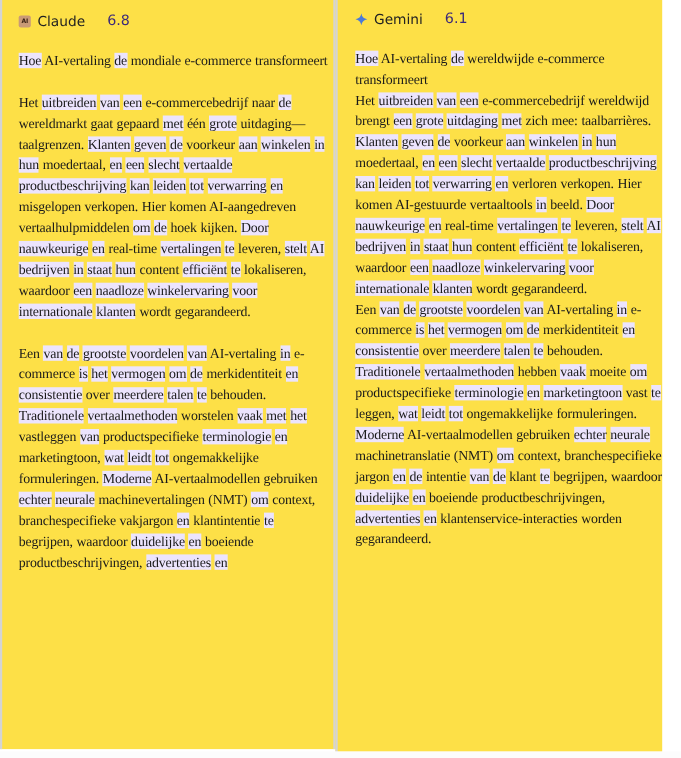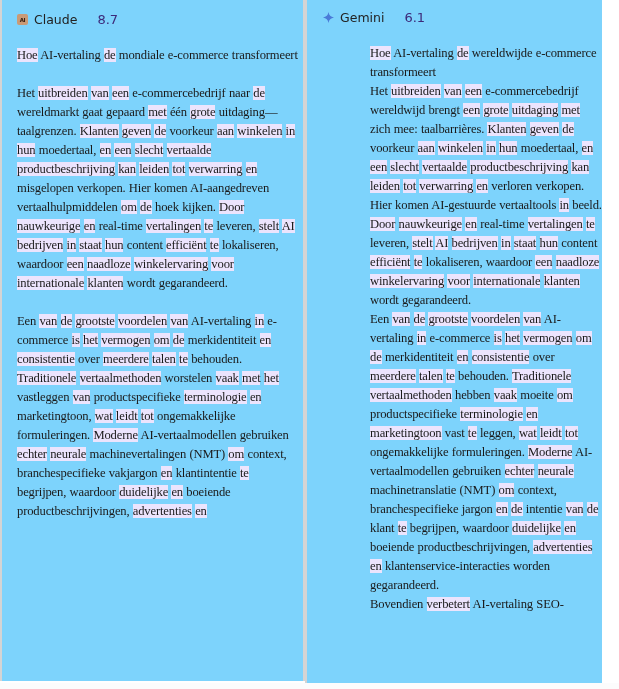--- a/index.html
+++ b/index.html
@@ -1,21 +1,21 @@
 <!DOCTYPE html>
 <html><head>
 <meta charset="utf-8">
 <style>
   html, body { margin: 0; padding: 0; }
   body {
     width: 619px; height: 689px; overflow: hidden; background: #ffffff;
     font-family: "DejaVu Sans", sans-serif; color: #1a1a1a; position: relative;
   }
   .panel {
-    position: absolute; top: 0; background: #7dd3fc;
+    position: absolute; top: 0; background: #fde047;
     border-left: 2px solid #d4d4d4; border-right: 2px solid #d4d4d4;
     box-sizing: border-box; overflow: hidden;
   }
   #panel-claude { left: 0; width: 305px; height: 681px; }
   #panel-gemini { left: 305px; width: 297px; height: 684px; border-right: none; }
   .hdr {
     position: absolute; display: flex; align-items: center; font-size: 12.5px; color: #222;
   }
   #panel-claude .hdr { left: 15px; top: 12px; }
   #panel-gemini .hdr { left: 16px; top: 10px; }
@@ -27,32 +27,32 @@
   .gemini-logo { width: 11px; height: 11px; }
   .hdr .score { margin-left: 20px; color: #3c2a7a; font-size: 13px; }
   .body {
     position: absolute; font-size: 12.6px; line-height: 19px; letter-spacing: -0.15px;
     white-space: normal; word-spacing: 0.3px;
   }
   #panel-claude .body { left: 15px; top: 46px; width: 282px; }
   #panel-gemini .body { left: 16px; top: 44px; width: 280px; }
   .para { margin: 0; font-family: Liberation Serif, serif; }
   #panel-claude .para { margin-bottom: 19px; }
-  #panel-gemini .para { margin-bottom: 0; margin-left: 47px; }
+  #panel-gemini .para { margin-bottom: 0; }
   .hl { background: #ece4fd; }
   .bottom-strip { position: absolute; left: 0; right: 0; bottom: 0; height: 6px; background: #fcfcfc; }
 </style>
 </head>
 <body>
 
 <div class="panel" id="panel-claude">
   <div class="hdr">
     <span class="logo claude-logo">AI</span>
     <span>Claude</span>
-    <span class="score">8.7</span>
+    <span class="score">6.8</span>
   </div>
   <div class="body">
       <p class="para"><span class="hl">Hoe</span> <span>AI-vertaling</span> <span class="hl">de</span> <span>mondiale</span> <span>e-commerce</span> <span>transformeert</span></p>
       <p class="para"><span>Het</span> <span class="hl">uitbreiden</span> <span class="hl">van</span> <span class="hl">een</span> <span>e-commercebedrijf</span> <span>naar</span> <span class="hl">de</span> <span>wereldmarkt</span> <span>gaat</span> <span>gepaard</span> <span class="hl">met</span> <span>één</span> <span class="hl">grote</span> <span>uitdaging—taalgrenzen.</span> <span class="hl">Klanten</span> <span class="hl">geven</span> <span class="hl">de</span> <span>voorkeur</span> <span class="hl">aan</span> <span class="hl">winkelen</span> <span class="hl">in</span> <span class="hl">hun</span> <span>moedertaal,</span> <span class="hl">en</span> <span class="hl">een</span> <span class="hl">slecht</span> <span class="hl">vertaalde</span> <span class="hl">productbeschrijving</span> <span class="hl">kan</span> <span class="hl">leiden</span> <span class="hl">tot</span> <span class="hl">verwarring</span> <span class="hl">en</span> <span>misgelopen</span> <span>verkopen.</span> <span>Hier</span> <span>komen</span> <span>AI-aangedreven</span> <span>vertaalhulpmiddelen</span> <span class="hl">om</span> <span class="hl">de</span> <span>hoek</span> <span>kijken.</span> <span class="hl">Door</span> <span class="hl">nauwkeurige</span> <span class="hl">en</span> <span>real-time</span> <span class="hl">vertalingen</span> <span class="hl">te</span> <span>leveren,</span> <span class="hl">stelt</span> <span class="hl">AI</span> <span class="hl">bedrijven</span> <span class="hl">in</span> <span class="hl">staat</span> <span class="hl">hun</span> <span>content</span> <span class="hl">efficiënt</span> <span class="hl">te</span> <span>lokaliseren,</span> <span>waardoor</span> <span class="hl">een</span> <span class="hl">naadloze</span> <span class="hl">winkelervaring</span> <span class="hl">voor</span> <span class="hl">internationale</span> <span class="hl">klanten</span> <span>wordt</span> <span>gegarandeerd.</span></p>
       <p class="para"><span>Een</span> <span class="hl">van</span> <span class="hl">de</span> <span class="hl">grootste</span> <span class="hl">voordelen</span> <span class="hl">van</span> <span>AI-vertaling</span> <span class="hl">in</span> <span>e-commerce</span> <span class="hl">is</span> <span class="hl">het</span> <span class="hl">vermogen</span> <span class="hl">om</span> <span class="hl">de</span> <span>merkidentiteit</span> <span class="hl">en</span> <span class="hl">consistentie</span> <span>over</span> <span class="hl">meerdere</span> <span class="hl">talen</span> <span class="hl">te</span> <span>behouden.</span> <span class="hl">Traditionele</span> <span class="hl">vertaalmethoden</span> <span>worstelen</span> <span class="hl">vaak</span> <span class="hl">met</span> <span class="hl">het</span> <span>vastleggen</span> <span class="hl">van</span> <span>productspecifieke</span> <span class="hl">terminologie</span> <span class="hl">en</span> <span>marketingtoon,</span> <span class="hl">wat</span> <span class="hl">leidt</span> <span class="hl">tot</span> <span>ongemakkelijke</span> <span>formuleringen.</span> <span class="hl">Moderne</span> <span>AI-vertaalmodellen</span> <span>gebruiken</span> <span class="hl">echter</span> <span class="hl">neurale</span> <span>machinevertalingen</span> <span>(NMT)</span> <span class="hl">om</span> <span>context,</span> <span>branchespecifieke</span> <span>vakjargon</span> <span class="hl">en</span> <span>klantintentie</span> <span class="hl">te</span> <span>begrijpen,</span> <span>waardoor</span> <span class="hl">duidelijke</span> <span class="hl">en</span> <span>boeiende</span> <span>productbeschrijvingen,</span> <span class="hl">advertenties</span> <span class="hl">en</span></p>
     </div>
 </div>
 
 <div class="panel" id="panel-gemini">
   <div class="hdr">
@@ -61,17 +61,16 @@
           <path d="M6 0 C6.6 3.6 8.4 5.4 12 6 C8.4 6.6 6.6 8.4 6 12 C5.4 8.4 3.6 6.6 0 6 C3.6 5.4 5.4 3.6 6 0 Z" fill="#4a7bd8"></path>
         </svg>
     </span>
     <span>Gemini</span>
     <span class="score">6.1</span>
   </div>
   <div class="body">
       <p class="para"><span class="hl">Hoe</span> <span>AI-vertaling</span> <span class="hl">de</span> <span>wereldwijde</span> <span>e-commerce</span> <span>transformeert</span></p>
       <p class="para"><span>Het</span> <span class="hl">uitbreiden</span> <span class="hl">van</span> <span class="hl">een</span> <span>e-commercebedrijf</span> <span>wereldwijd</span> <span>brengt</span> <span class="hl">een</span> <span class="hl">grote</span> <span class="hl">uitdaging</span> <span class="hl">met</span> <span>zich</span> <span>mee:</span> <span>taalbarrières.</span> <span class="hl">Klanten</span> <span class="hl">geven</span> <span class="hl">de</span> <span>voorkeur</span> <span class="hl">aan</span> <span class="hl">winkelen</span> <span class="hl">in</span> <span class="hl">hun</span> <span>moedertaal,</span> <span class="hl">en</span> <span class="hl">een</span> <span class="hl">slecht</span> <span class="hl">vertaalde</span> <span class="hl">productbeschrijving</span> <span class="hl">kan</span> <span class="hl">leiden</span> <span class="hl">tot</span> <span class="hl">verwarring</span> <span class="hl">en</span> <span>verloren</span> <span>verkopen.</span> <span>Hier</span> <span>komen</span> <span>AI-gestuurde</span> <span>vertaaltools</span> <span class="hl">in</span> <span>beeld.</span> <span class="hl">Door</span> <span class="hl">nauwkeurige</span> <span class="hl">en</span> <span>real-time</span> <span class="hl">vertalingen</span> <span class="hl">te</span> <span>leveren,</span> <span class="hl">stelt</span> <span class="hl">AI</span> <span class="hl">bedrijven</span> <span class="hl">in</span> <span class="hl">staat</span> <span class="hl">hun</span> <span>content</span> <span class="hl">efficiënt</span> <span class="hl">te</span> <span>lokaliseren,</span> <span>waardoor</span> <span class="hl">een</span> <span class="hl">naadloze</span> <span class="hl">winkelervaring</span> <span class="hl">voor</span> <span class="hl">internationale</span> <span class="hl">klanten</span> <span>wordt</span> <span>gegarandeerd.</span></p>
       <p class="para"><span>Een</span> <span class="hl">van</span> <span class="hl">de</span> <span class="hl">grootste</span> <span class="hl">voordelen</span> <span class="hl">van</span> <span>AI-vertaling</span> <span class="hl">in</span> <span>e-commerce</span> <span class="hl">is</span> <span class="hl">het</span> <span class="hl">vermogen</span> <span class="hl">om</span> <span class="hl">de</span> <span>merkidentiteit</span> <span class="hl">en</span> <span class="hl">consistentie</span> <span>over</span> <span class="hl">meerdere</span> <span class="hl">talen</span> <span class="hl">te</span> <span>behouden.</span> <span class="hl">Traditionele</span> <span class="hl">vertaalmethoden</span> <span>hebben</span> <span class="hl">vaak</span> <span>moeite</span> <span class="hl">om</span> <span>productspecifieke</span> <span class="hl">terminologie</span> <span class="hl">en</span> <span class="hl">marketingtoon</span> <span>vast</span> <span class="hl">te</span> <span>leggen,</span> <span class="hl">wat</span> <span class="hl">leidt</span> <span class="hl">tot</span> <span>ongemakkelijke</span> <span>formuleringen.</span> <span class="hl">Moderne</span> <span>AI-vertaalmodellen</span> <span>gebruiken</span> <span class="hl">echter</span> <span class="hl">neurale</span> <span>machinetranslatie</span> <span>(NMT)</span> <span class="hl">om</span> <span>context,</span> <span>branchespecifieke</span> <span>jargon</span> <span class="hl">en</span> <span class="hl">de</span> <span>intentie</span> <span class="hl">van</span> <span class="hl">de</span> <span>klant</span> <span class="hl">te</span> <span>begrijpen,</span> <span>waardoor</span> <span class="hl">duidelijke</span> <span class="hl">en</span> <span>boeiende</span> <span>productbeschrijvingen,</span> <span class="hl">advertenties</span> <span class="hl">en</span> <span>klantenservice-interacties</span> <span>worden</span> <span>gegarandeerd.</span></p>
-      <p class="para"><span>Bovendien</span> <span class="hl">verbetert</span> <span>AI-vertaling</span> <span>SEO-</span></p>
     </div>
 </div>
 
 <div class="bottom-strip"></div>
 
 </body></html>

